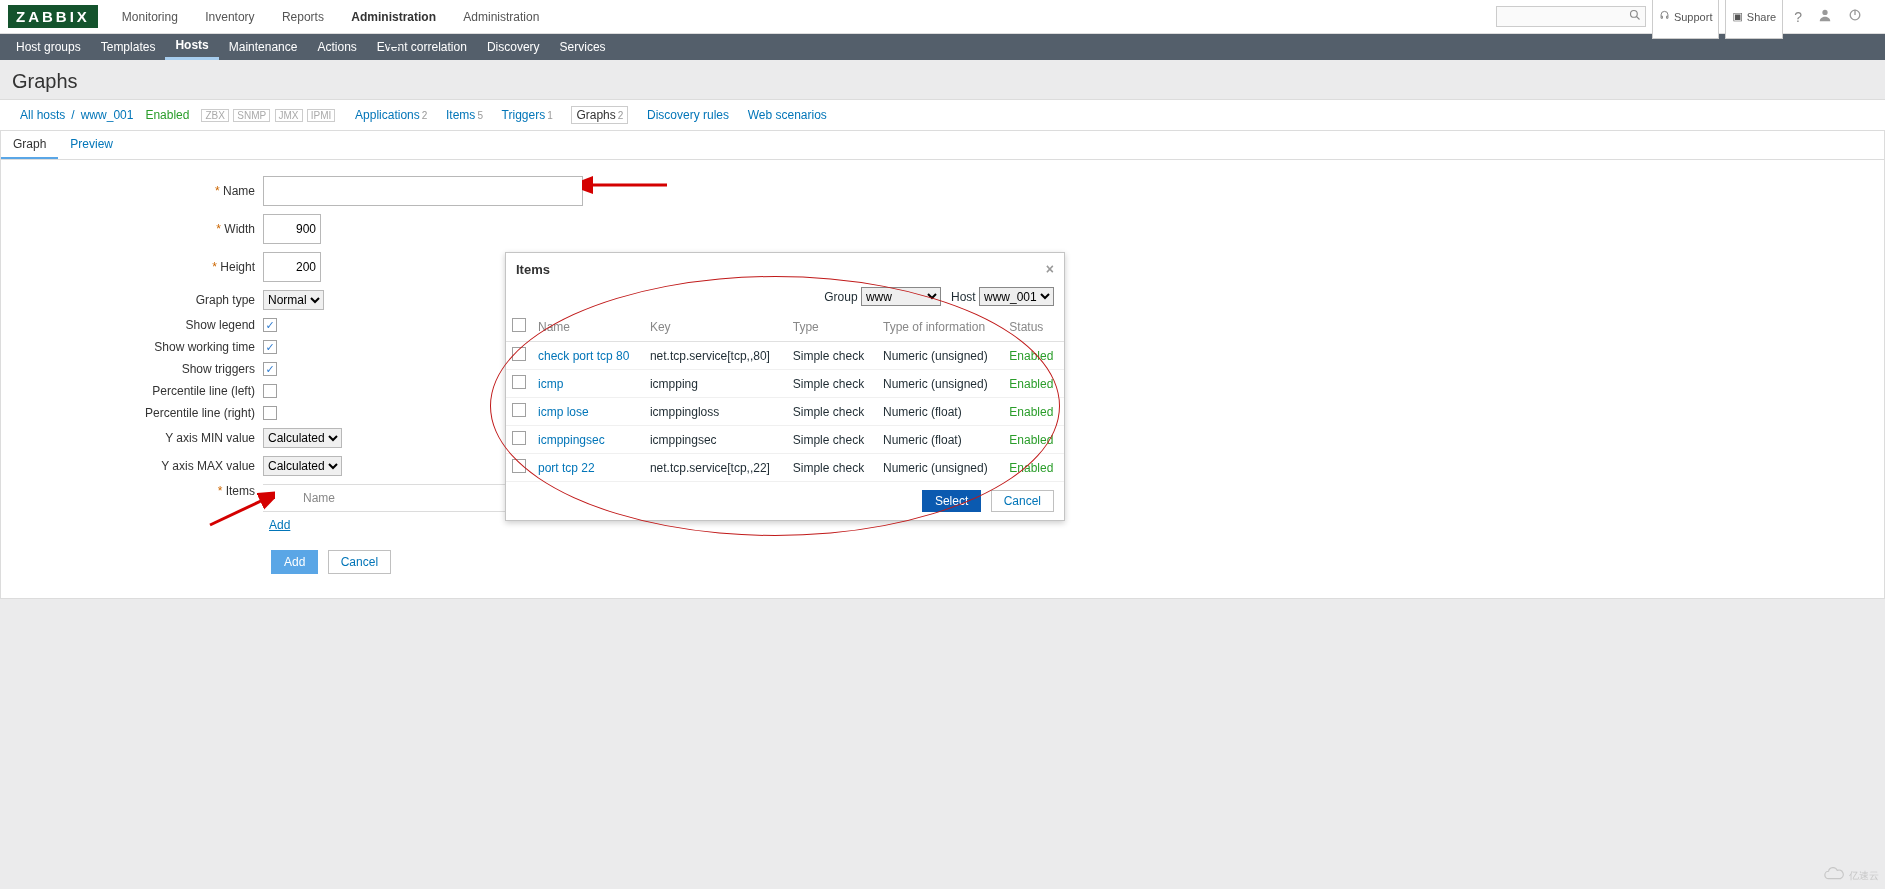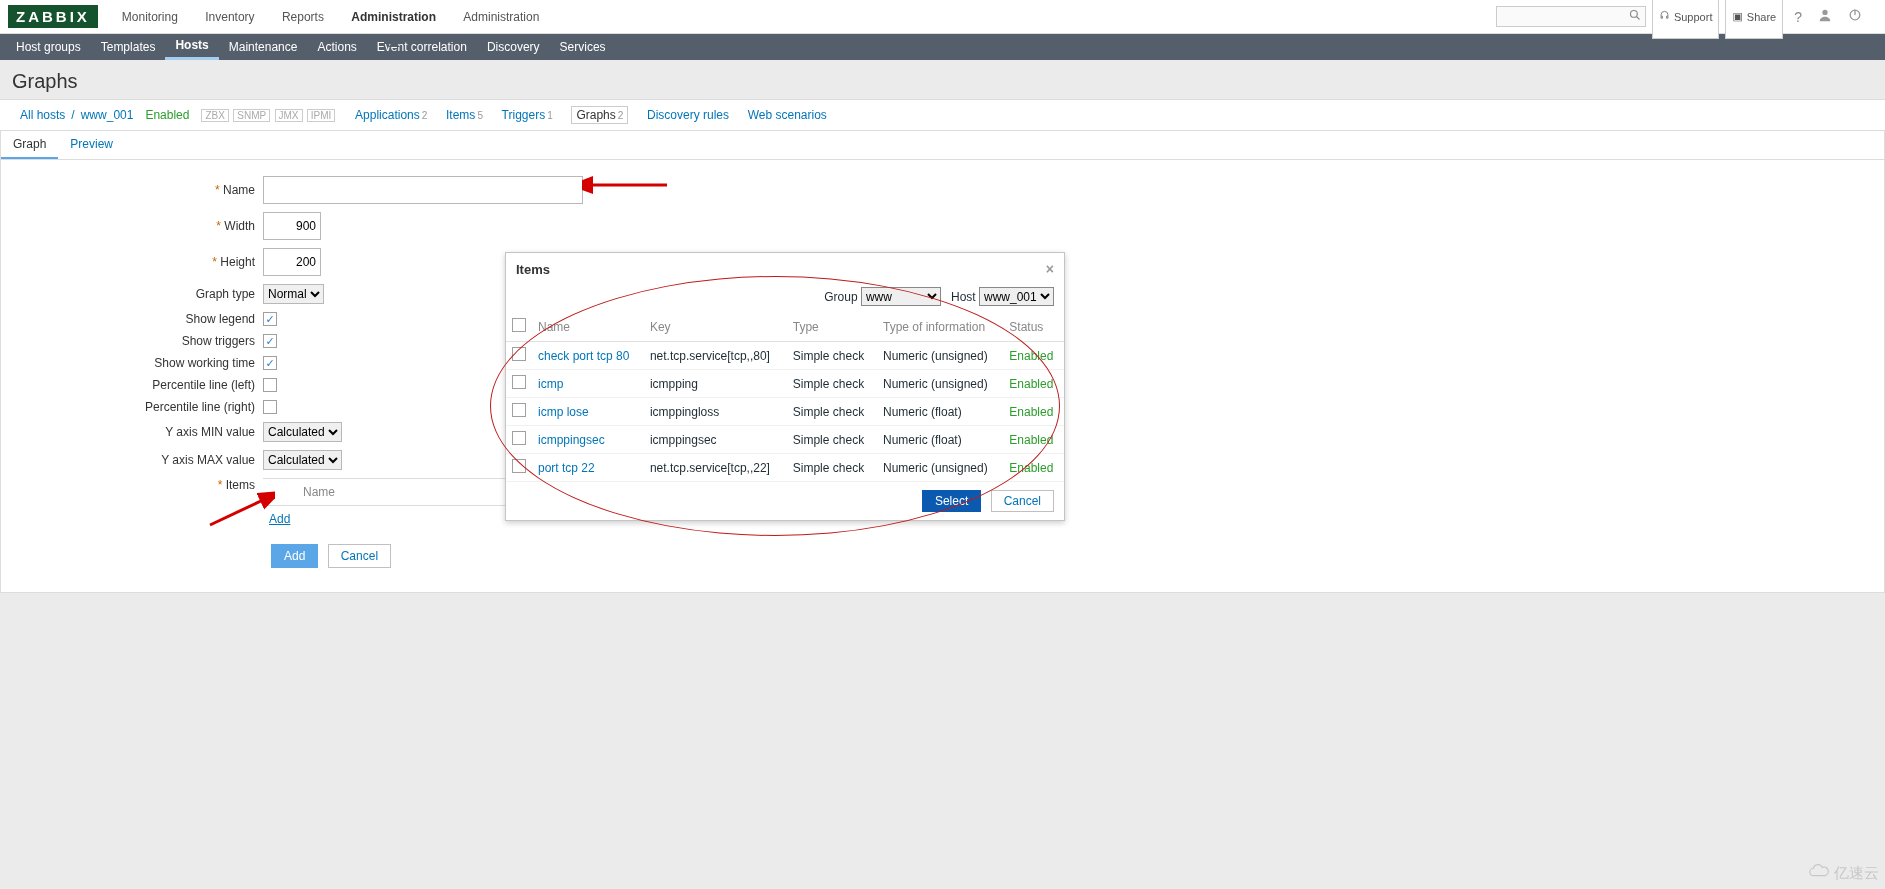--- a/index.html
+++ b/index.html
@@ -25,21 +25,21 @@
   .tagbox{border:1px solid #ccc; color:#aaa; font-size:10px; padding:0 3px; display:inline-block; margin-right:1px; background:#fff;}
   .sm-count{color:#999; font-size:10px; margin-left:2px;}
   .tabcontainer{ background:#fff; border:1px solid #dcdcdc; border-top:none; margin:0; }
   .tabs{ display:flex; border-bottom:1px solid #dcdcdc; }
   .tabs a{ padding:6px 12px; color:#0275b8; text-decoration:none; font-size:12px;}
   .tabs a.active{ color:#333; border-bottom:2px solid #5aa6e6; }
   .formarea{ padding:16px 12px 24px; }
   .form-row{ display:flex; align-items:center; margin-bottom:8px;}
   .form-label{ width:250px; text-align:right; padding-right:8px; color:#333; font-size:12px;}
   .req::before{ content:"* "; color:#c60;}
-  input[type=text].txt{ border:1px solid #b8b8b8; height:28px; padding:8px 4px; font-size:12px;}
+  input[type=text].txt{ border:1px solid #b8b8b8; height:28px; padding:14px 4px; font-size:12px;}
   input.num{ width:58px; text-align:right;}
   input.wide{ width:320px;}
   select.sel{ border:1px solid #b8b8b8; height:20px; font-size:12px; background:#f0f0f0;}
   .chk{ width:14px; height:14px; border:1px solid #a0a0a0; display:inline-block; background:#fff;}
   .chk.checked::after{ content:"✓"; color:#2e7bcf; font-size:11px; line-height:12px; display:block; text-align:center;}
   .items-table-head{ border-top:1px solid #dcdcdc; border-bottom:1px solid #dcdcdc; color:#888; padding:6px 40px; width:580px;}
   .addlink{ color:#0275b8; text-decoration:underline; padding:6px 0 0 6px; display:inline-block;}
   .btnrow{ margin-top:18px; margin-left:258px;}
   .btn{ display:inline-block; padding:4px 12px; border:1px solid #5aa6e6; background:#5aa6e6; color:#fff; text-decoration:none; font-size:12px;}
   .btn.secondary{ background:#fff; color:#0275b8; border:1px solid #c0c0c0; margin-left:6px;}
@@ -55,21 +55,21 @@
   .mtable td.name a{ color:#0275b8; text-decoration:none;}
   .mtable td.status{ color:#2a9d2a;}
   .mtable .rowchk{ width:14px; height:14px; border:1px solid #a0a0a0; display:inline-block;}
   .modal-foot{ text-align:right; padding:8px 10px;}
   .mbtn{ padding:3px 12px; font-size:12px; border:1px solid; display:inline-block;}
   .mbtn.primary{ background:#0b5ab0; color:#fff; border-color:#0b5ab0;}
   .mbtn.secondary{ background:#fff; color:#0275b8; border-color:#c0c0c0; margin-left:6px;}
   
   .oval{ position:absolute; border:1px solid #c01919; border-radius:50%; width:570px; height:260px; left:490px; top:276px; z-index:30; pointer-events:none;}
   .arrow{ position:absolute; z-index:31; pointer-events:none;}
-  .watermark{ position:absolute; right:6px; bottom:6px; color:#c7c7c7; font-size:15px; display:flex; align-items:flex-start; gap:4px;}
+  .watermark{ position:absolute; right:6px; bottom:6px; color:#c7c7c7; font-size:10px; display:flex; align-items:flex-end; gap:4px;}
 </style>
 </head>
 <body>
 
 <div class="topbar">
   <span class="logo">ZABBIX</span>
   <div class="topnav">
     <a>Monitoring</a>
     <a>Inventory</a>
     <a>Reports</a>
@@ -166,25 +166,25 @@
     </div>
     <div class="form-row">
       <div class="form-label">Graph type</div>
       <select class="sel"><option>Normal</option></select>
     </div>
     <div class="form-row">
       <div class="form-label">Show legend</div>
       <span class="chk checked"></span>
     </div>
     <div class="form-row">
+      <div class="form-label">Show working time</div>
+      <span class="chk checked"></span>
+    </div>
+    <div class="form-row">
       <div class="form-label">Show triggers</div>
-      <span class="chk checked"></span>
-    </div>
-    <div class="form-row">
-      <div class="form-label">Show working time</div>
       <span class="chk checked"></span>
     </div>
     <div class="form-row">
       <div class="form-label">Percentile line (left)</div>
       <span class="chk"></span>
     </div>
     <div class="form-row">
       <div class="form-label">Percentile line (right)</div>
       <span class="chk"></span>
     </div>

